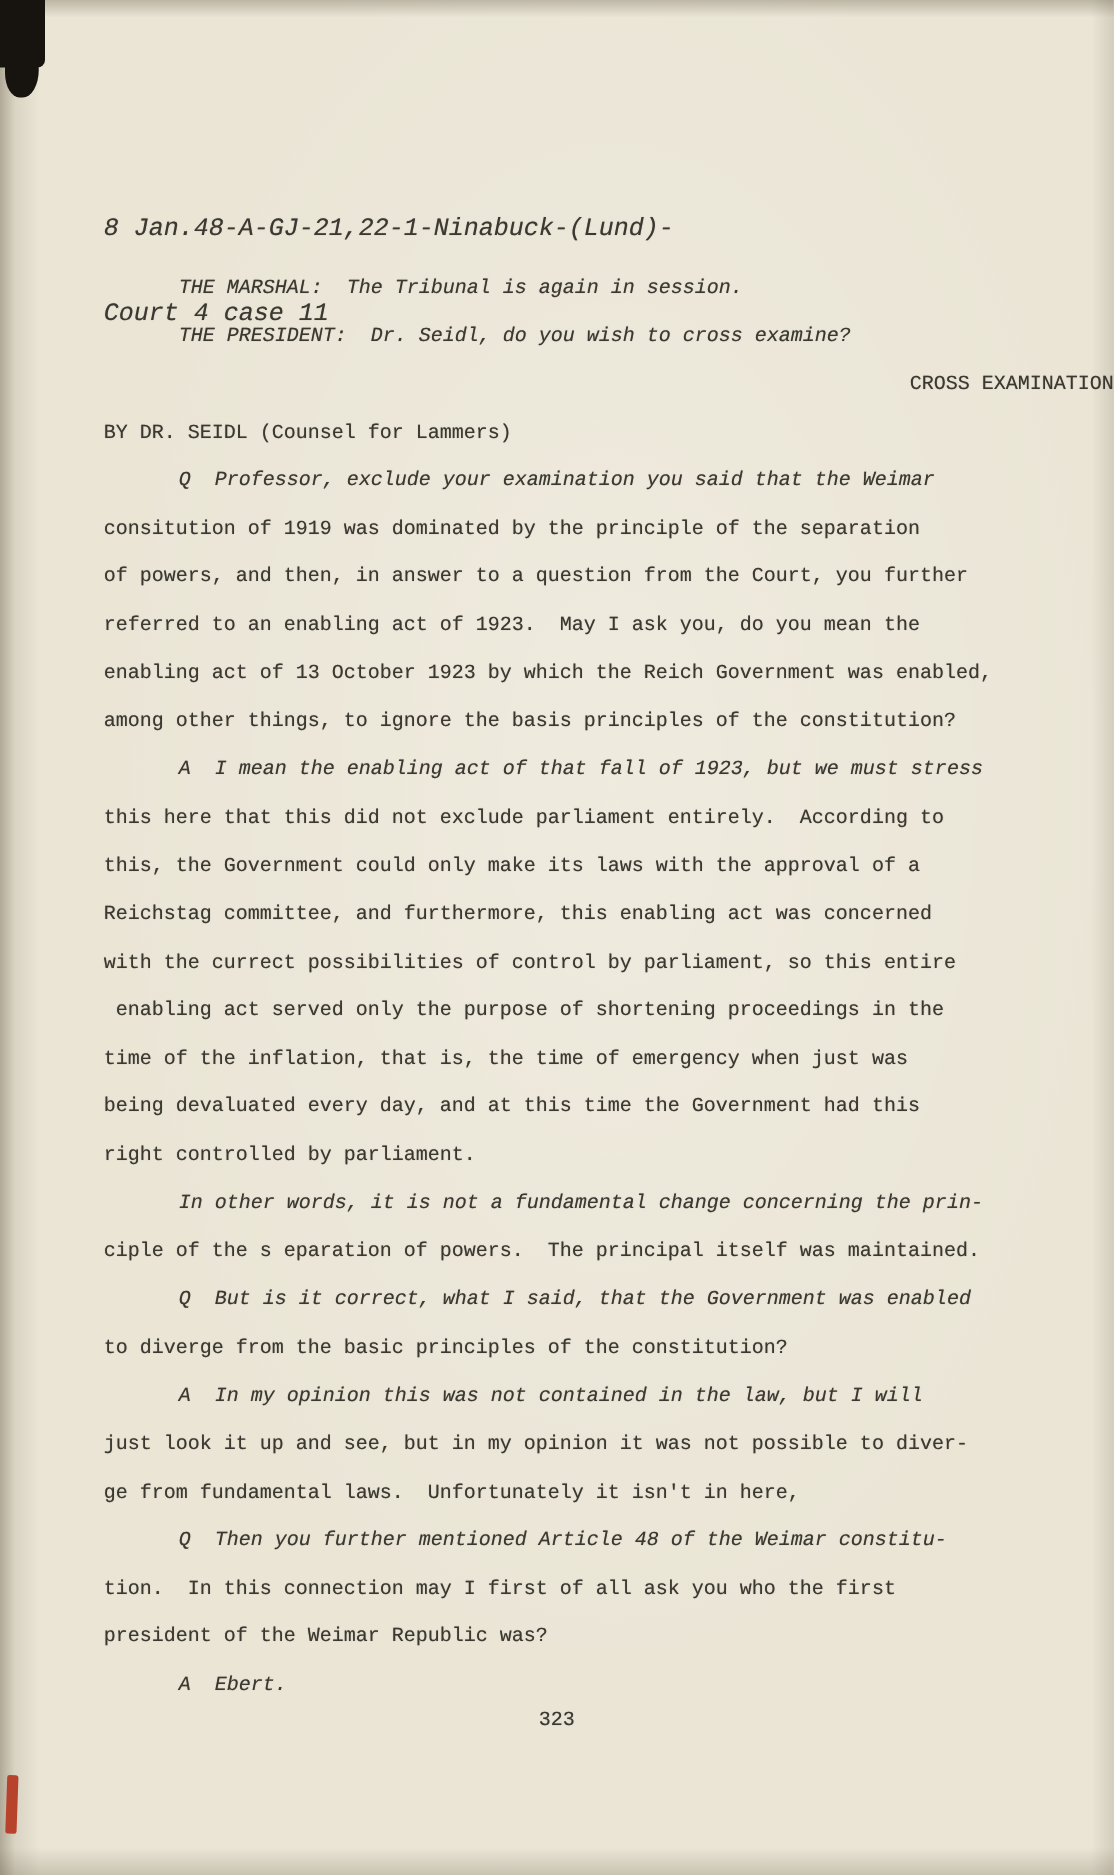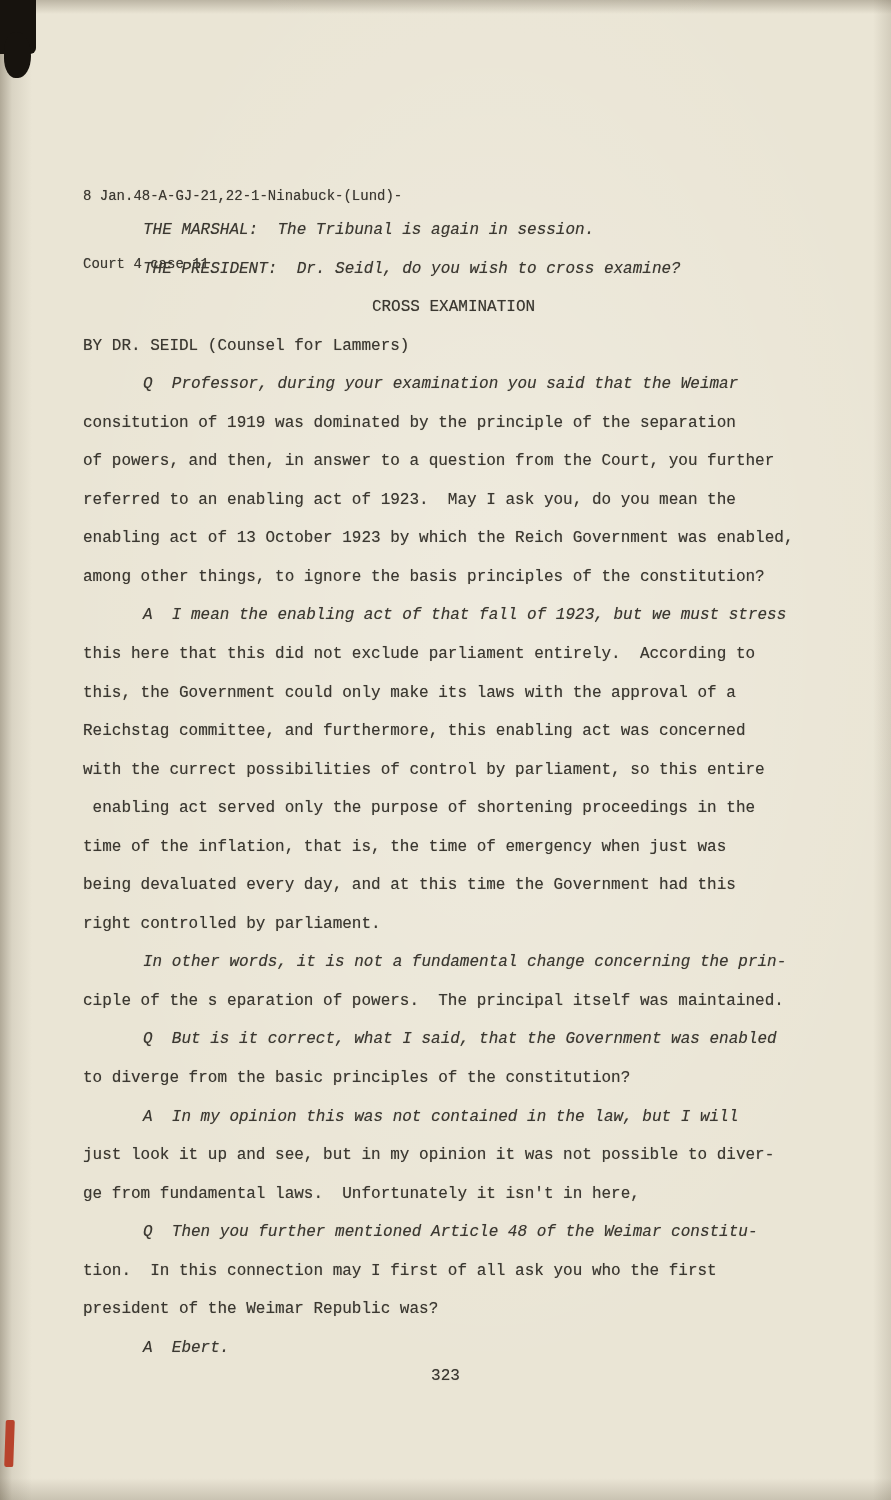--- a/index.html
+++ b/index.html
@@ -46,42 +46,43 @@
   .artifact-red {
     position: absolute;
     left: 5px; top: 1420px;
     width: 9px; height: 47px;
     background: var(--stain-red, #b8432c);
     border-radius: 2px;
     transform: rotate(2deg);
   }
   .header-block {
     position: absolute;
-    left: 83px; top: 140px;
-    font-size: 14px;
+    left: 83px; top: 128px;
+    font-size: 20px;
     line-height: 22.5px;
     white-space: pre;
     color: var(--ink, #3b3831);
     text-shadow: 0 0 0.7px rgba(59,56,49,0.55);
+    font-style: italic;
   }
   .body-block {
     position: absolute;
     left: 0; top: 221px;
     width: 100%;
   }
   .line {
     height: 38.55px;
     font-size: 16px;
     white-space: pre;
     color: var(--ink, #3b3831);
     text-shadow: 0 0 0.7px rgba(59,56,49,0.55);
   }
   .line.margin { padding-left: 83px; }
   .line.indent { padding-left: 143px; font-style: italic; }
-  .line.center { text-align: center; padding-left: 16px; }
+  .line.center { text-align: right; padding-left: 16px; }
   .page-number {
     position: absolute;
     top: 1367px; left: 0;
     width: 100%;
     text-align: center;
     font-size: 16px;
     color: var(--ink, #3b3831);
     text-shadow: 0 0 0.7px rgba(59,56,49,0.55);
   }
 </style>
@@ -97,21 +98,21 @@
   <div class="header-block">
     <div>8 Jan.48-A-GJ-21,22-1-Ninabuck-(Lund)-</div>
     <div>Court 4 case 11</div>
   </div>
 
   <div class="body-block">
       <div class="line indent">THE MARSHAL:  The Tribunal is again in session.</div>
       <div class="line indent">THE PRESIDENT:  Dr. Seidl, do you wish to cross examine?</div>
       <div class="line center">CROSS EXAMINATION</div>
       <div class="line margin">BY DR. SEIDL (Counsel for Lammers)</div>
-      <div class="line indent">Q  Professor, during your examination you said that the Weimar</div>
+      <div class="line indent">Q  Professor, exclude your examination you said that the Weimar</div>
       <div class="line margin">consitution of 1919 was dominated by the principle of the separation</div>
       <div class="line margin">of powers, and then, in answer to a question from the Court, you further</div>
       <div class="line margin">referred to an enabling act of 1923.  May I ask you, do you mean the</div>
       <div class="line margin">enabling act of 13 October 1923 by which the Reich Government was enabled,</div>
       <div class="line margin">among other things, to ignore the basis principles of the constitution?</div>
       <div class="line indent">A  I mean the enabling act of that fall of 1923, but we must stress</div>
       <div class="line margin">this here that this did not exclude parliament entirely.  According to</div>
       <div class="line margin">this, the Government could only make its laws with the approval of a</div>
       <div class="line margin">Reichstag committee, and furthermore, this enabling act was concerned</div>
       <div class="line margin">with the currect possibilities of control by parliament, so this entire</div>

